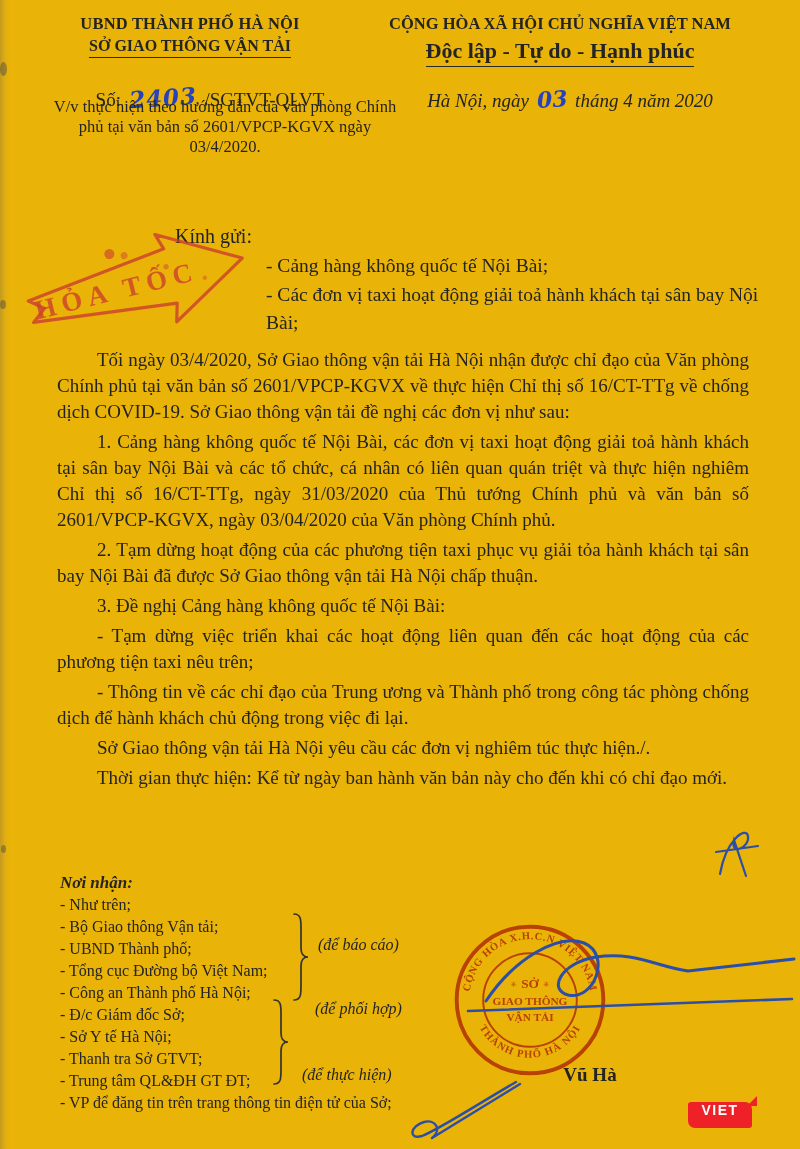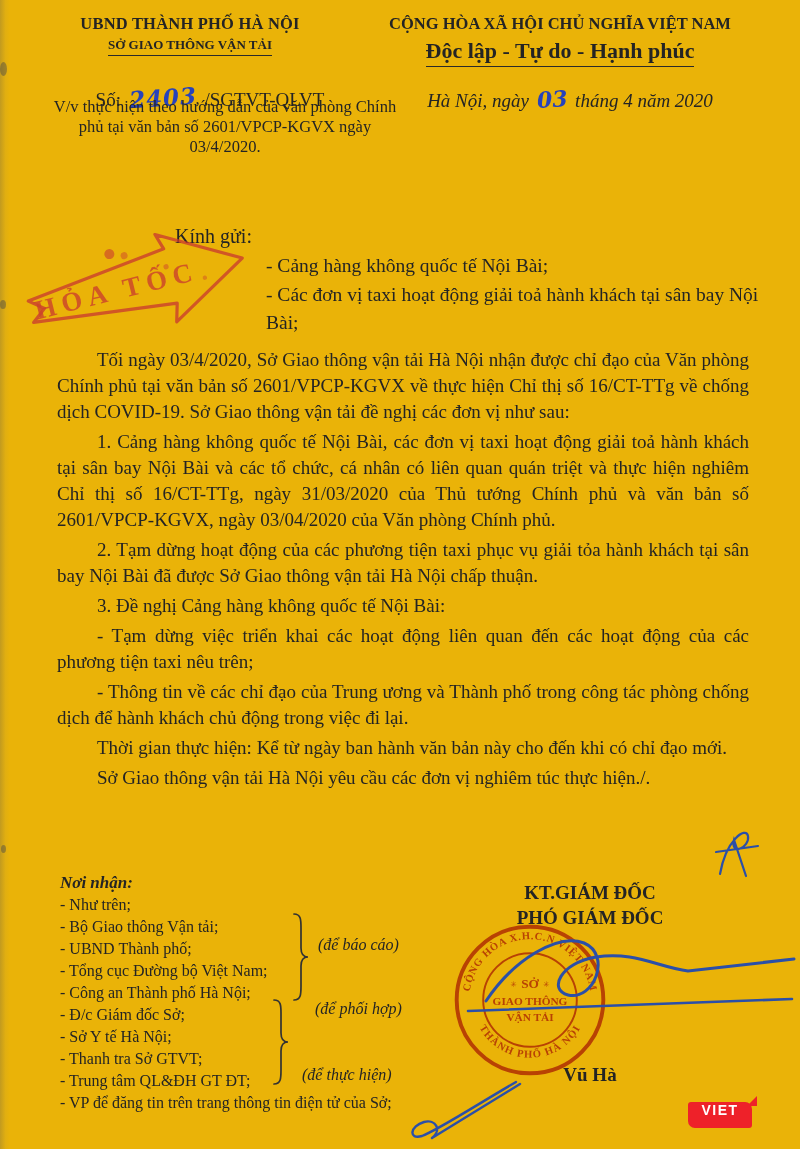--- a/index.html
+++ b/index.html
@@ -13,21 +13,21 @@
   .page::before{ 
     content:''; position:absolute; left:0; top:0; width:10px; height:100%;
     background:linear-gradient(to right, rgba(90,90,90,.28), rgba(120,120,120,.08) 55%, transparent);
     z-index:5;
   }
   .smudge{ position:absolute; background:rgba(70,70,70,.45); border-radius:50%; z-index:6; }
 
   
   .hdr-left{ position:absolute; left:40px; top:14px; width:300px; text-align:center; }
   .hdr-left .l1{ font-size:16.5px; font-weight:600; letter-spacing:.2px; }
-  .hdr-left .l2{ font-size:13px; font-weight:bold; margin-top:3px; }
+  .hdr-left .l2{ font-size:16px; font-weight:bold; margin-top:3px; }
   .hdr-right{ position:absolute; left:345px; top:14px; width:430px; text-align:center; }
   .hdr-right .l1{ font-size:16.5px; font-weight:bold; }
   .hdr-right .l2{ font-size:22px; font-weight:bold; margin-top:4px; }
   .u{ display:inline-block; border-bottom:1.8px solid #2a2a2a; padding-bottom:2px; }
 
   .doc-number{ position:absolute; left:55px; top:84px; width:310px; text-align:center; font-size:19px; }
   .hand{ color:#2742bb; font-weight:bold; font-style:italic;
          font-family:"DejaVu Serif",serif; display:inline-block; transform:rotate(-4deg); }
   .doc-number .hand{ font-size:23px; letter-spacing:1px; margin:0 3px; }
   .date-line{ position:absolute; left:360px; top:86px; width:420px; text-align:center;
@@ -130,22 +130,22 @@
     <div>- Các đơn vị taxi hoạt động giải toả hành khách tại sân bay Nội Bài;</div>
   </div>
 
   <div class="body-text">
     <p>Tối ngày 03/4/2020, Sở Giao thông vận tải Hà Nội nhận được chỉ đạo của Văn phòng Chính phủ tại văn bản số 2601/VPCP-KGVX về thực hiện Chỉ thị số 16/CT-TTg về chống dịch COVID-19. Sở Giao thông vận tải đề nghị các đơn vị như sau:</p>
     <p>1. Cảng hàng không quốc tế Nội Bài, các đơn vị taxi hoạt động giải toả hành khách tại sân bay Nội Bài và các tổ chức, cá nhân có liên quan quán triệt và thực hiện nghiêm Chỉ thị số 16/CT-TTg, ngày 31/03/2020 của Thủ tướng Chính phủ và văn bản số 2601/VPCP-KGVX, ngày 03/04/2020 của Văn phòng Chính phủ.</p>
     <p>2. Tạm dừng hoạt động của các phương tiện taxi phục vụ giải tỏa hành khách tại sân bay Nội Bài đã được Sở Giao thông vận tải Hà Nội chấp thuận.</p>
     <p>3. Đề nghị Cảng hàng không quốc tế Nội Bài:</p>
     <p>- Tạm dừng việc triển khai các hoạt động liên quan đến các hoạt động của các phương tiện taxi nêu trên;</p>
     <p>- Thông tin về các chỉ đạo của Trung ương và Thành phố trong công tác phòng chống dịch để hành khách chủ động trong việc đi lại.</p>
+    <p>Sở Giao thông vận tải Hà Nội yêu cầu các đơn vị nghiêm túc thực hiện./.</p>
     <p>Thời gian thực hiện: Kể từ ngày ban hành văn bản này cho đến khi có chỉ đạo mới.</p>
-    <p>Sở Giao thông vận tải Hà Nội yêu cầu các đơn vị nghiêm túc thực hiện./.</p>
   </div>
 
   <div class="paraph">
     <svg width="52" height="58" viewBox="0 0 52 58">
       <path d="M 8,52 C 14,18 34,4 36,14 C 38,26 18,34 22,18 L 34,54 M 4,30 L 46,24" fill="none" stroke="#2b4fa8" stroke-width="2.2" stroke-linecap="round"></path>
     </svg>
   </div>
 
   <div class="noinhan">
     <div class="title">Nơi nhận:</div>
@@ -175,24 +175,20 @@
   </div>
   <div class="group-label" style="left:315px; top:1000px;">(để phối hợp)</div>
   <div class="group-label" style="left:302px; top:1066px;">(để thực hiện)</div>
 
   <div class="checkmark">
     <svg width="135" height="66" viewBox="0 0 135 66">
       <path d="M 118,4 C 80,26 40,52 24,58 C 10,62 12,48 26,44 C 38,41 44,52 34,60 M 34,60 L 122,6" fill="none" stroke="#2b4fa8" stroke-width="2.4" stroke-linecap="round"></path>
     </svg>
   </div>
 
-  <div class="sign-block">
-    <div class="t1">KT.GIÁM ĐỐC</div>
-    <div class="t2">PHÓ GIÁM ĐỐC</div>
-  </div>
 
   <div class="seal">
     <svg width="156" height="156" viewBox="0 0 200 200">
       <circle cx="100" cy="100" r="94" fill="none" stroke="#c2463b" stroke-width="5"></circle>
       <circle cx="100" cy="100" r="60" fill="none" stroke="#c2463b" stroke-width="2.5"></circle>
       <defs>
         <path id="sealTop" d="M 22,100 A 78,78 0 0 1 178,100"></path>
         <path id="sealBottom" d="M 26,100 A 74,74 0 0 0 174,100"></path>
       </defs>
       <text font-size="13.5" font-weight="bold" fill="#c2463b" letter-spacing="1">

